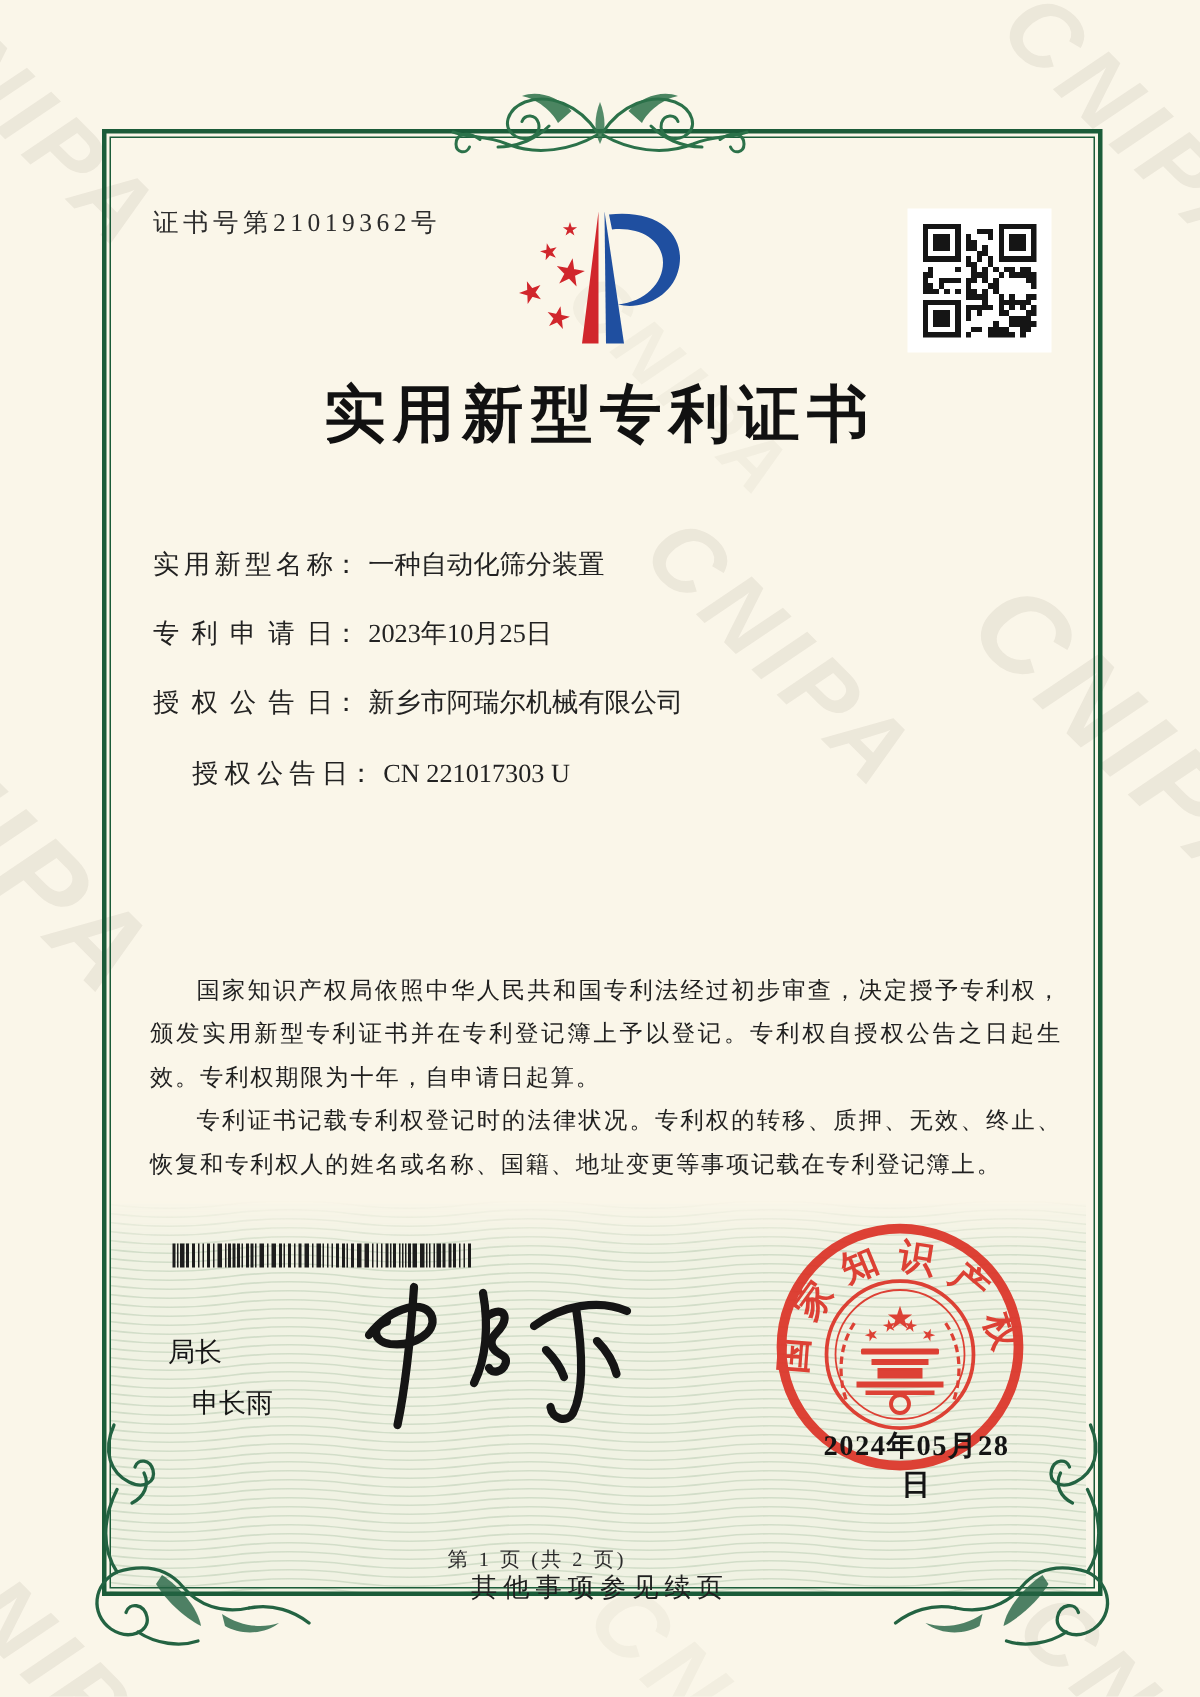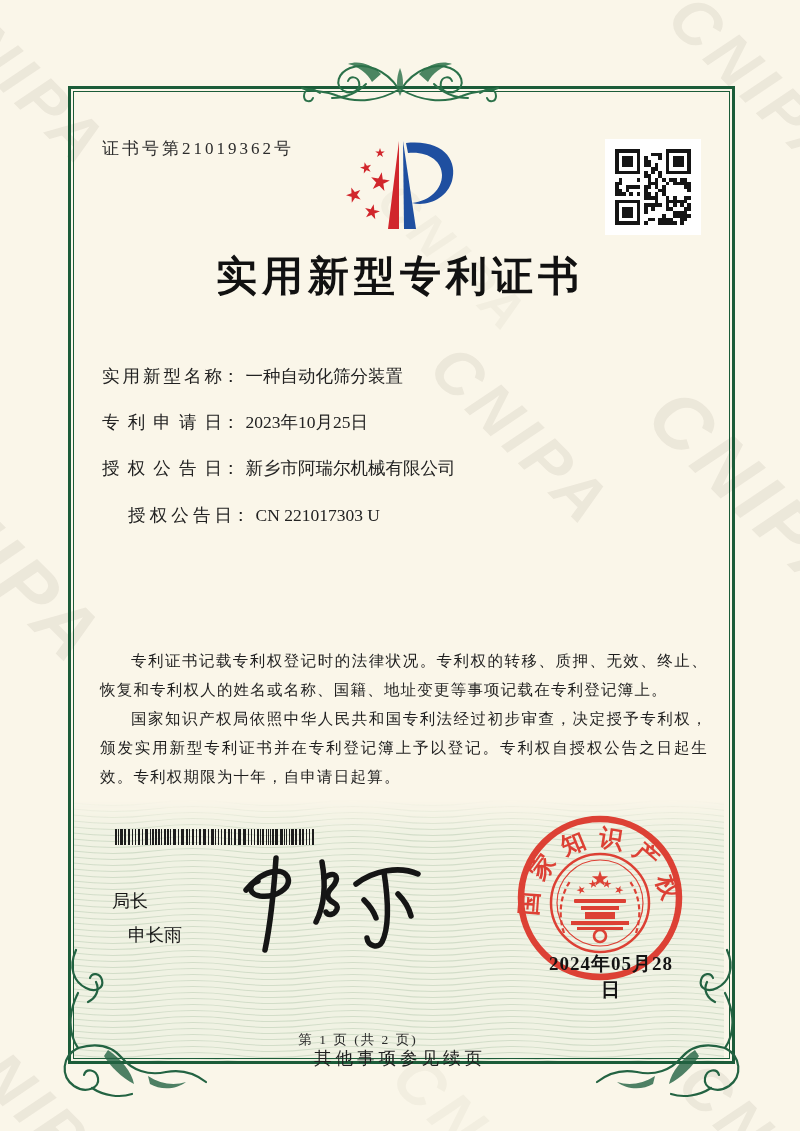--- a/index.html
+++ b/index.html
@@ -360,22 +360,22 @@
     <span class="flabel">授权公告日</span><span class="fcolon">：</span><span>新乡市阿瑞尔机械有限公司</span>
   </div>
   <div class="frow frow-double">
     <span class="pair2">
       <span class="flabel2">授权公告日</span><span class="fcolon">：</span><span>CN 221017303 U</span>
     </span>
   </div>
 </div>
 
 <div class="abs paras">
+  <p>国家知识产权局依照中华人民共和国专利法经过初步审查，决定授予专利权，颁发实用新型专利证书并在专利登记簿上予以登记。专利权自授权公告之日起生效。专利权期限为十年，自申请日起算。</p>
   <p>专利证书记载专利权登记时的法律状况。专利权的转移、质押、无效、终止、恢复和专利权人的姓名或名称、国籍、地址变更等事项记载在专利登记簿上。</p>
-  <p>国家知识产权局依照中华人民共和国专利法经过初步审查，决定授予专利权，颁发实用新型专利证书并在专利登记簿上予以登记。专利权自授权公告之日起生效。专利权期限为十年，自申请日起算。</p>
 </div>
 
 <div class="abs barcode" id="barcode">
     <div style="width: 2px; margin-right: 1px;"></div>
     <div style="width: 1px; margin-right: 1px;"></div>
     <div style="width: 3px; margin-right: 1px;"></div>
     <div style="width: 2px; margin-right: 2px;"></div>
     <div style="width: 2px; margin-right: 2px;"></div>
     <div style="width: 1px; margin-right: 2px;"></div>
     <div style="width: 1px; margin-right: 2px;"></div>

